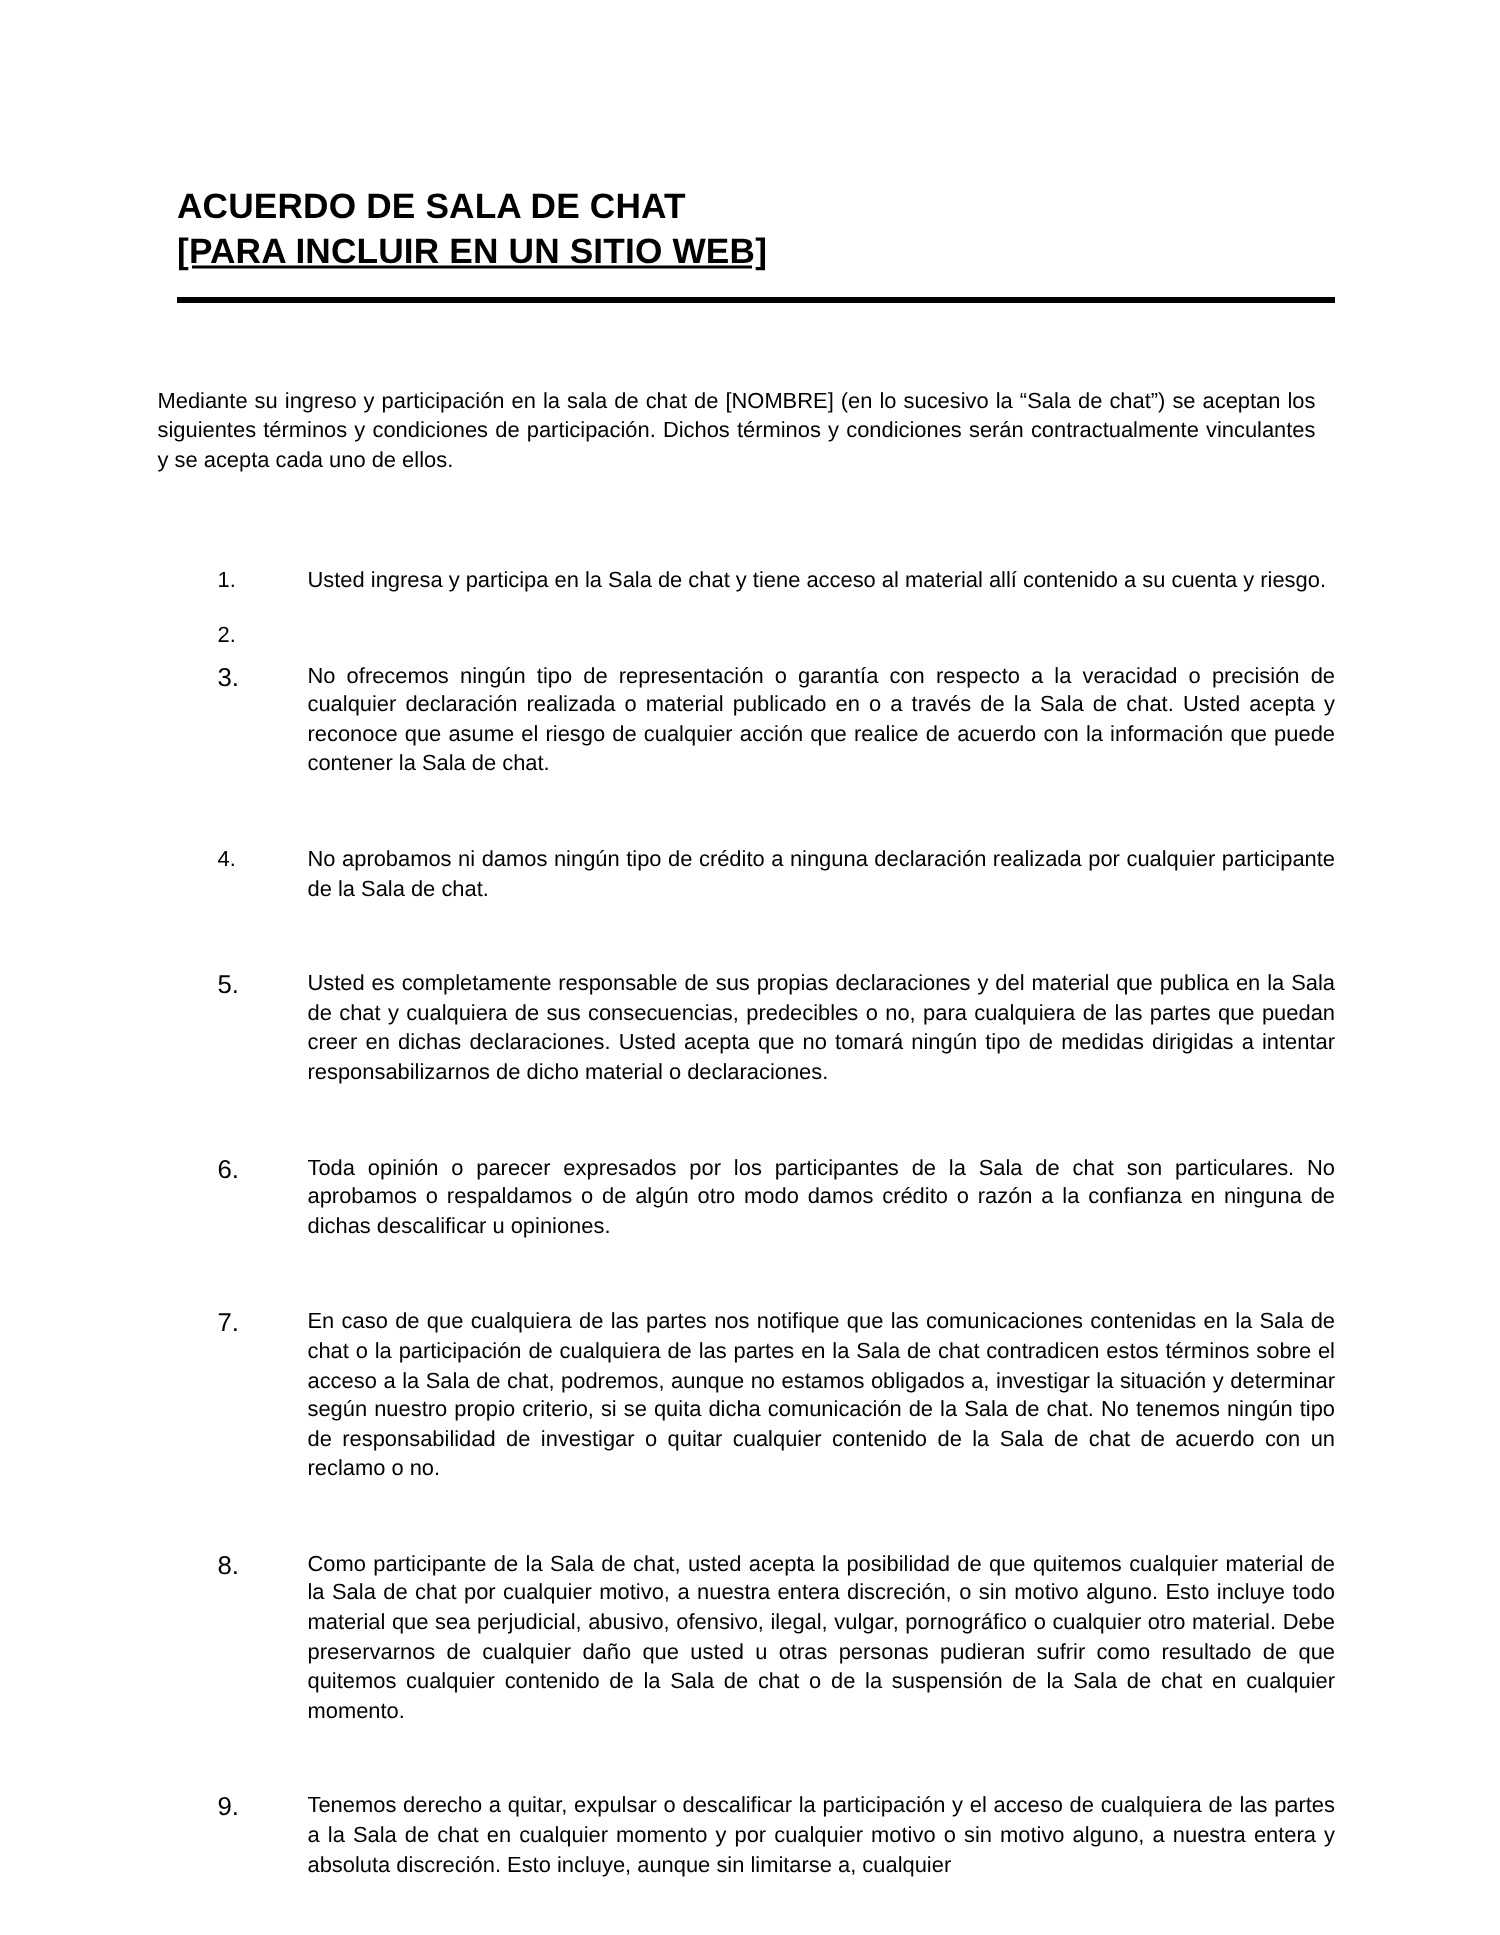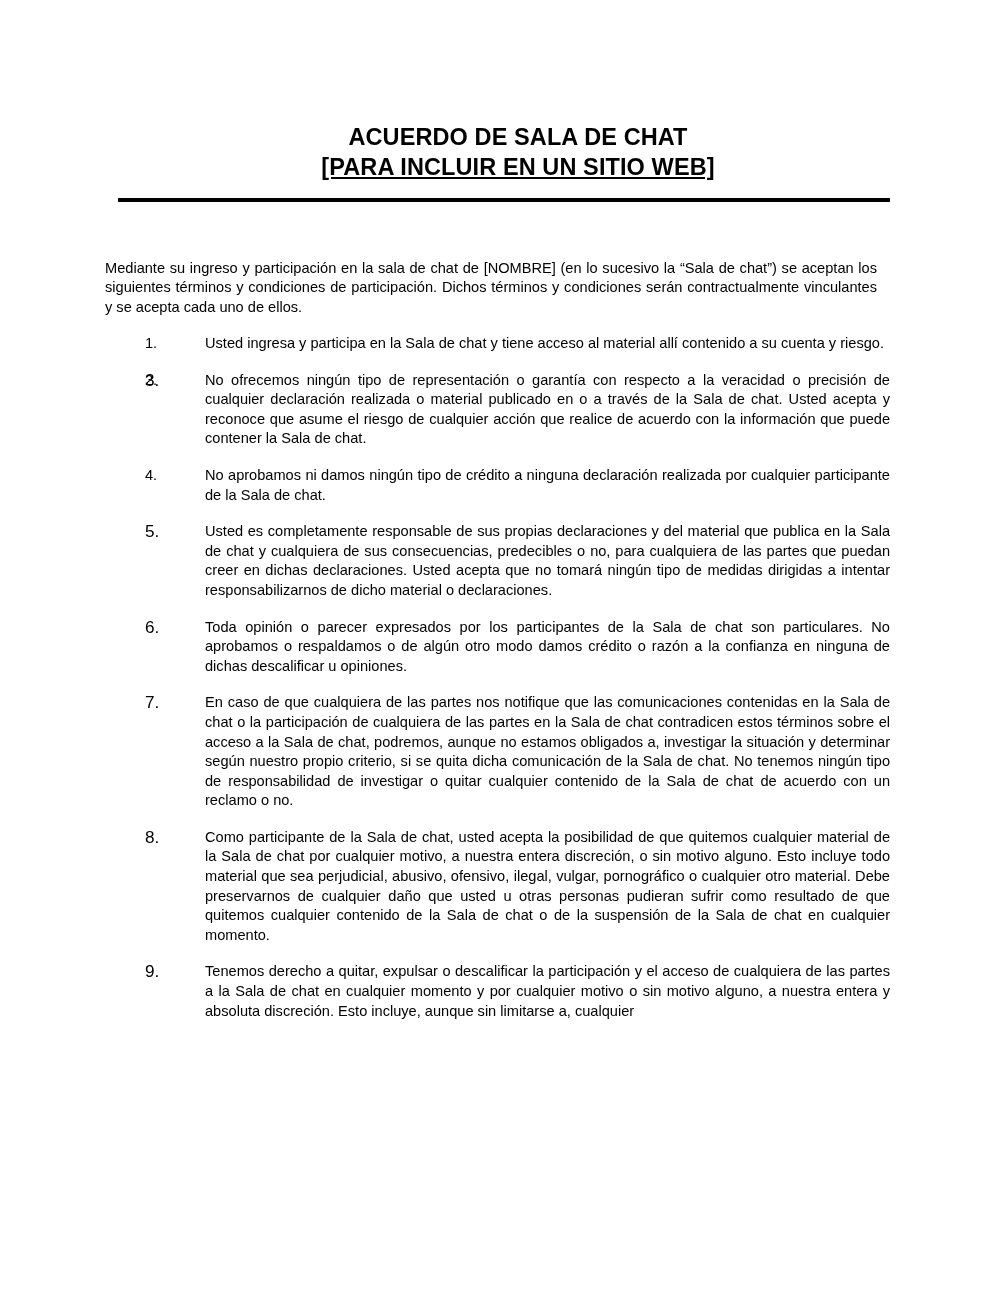--- a/index.html
+++ b/index.html
@@ -14,24 +14,24 @@
   .page {
     position: relative;
     width: 1000px;
     height: 1290px;
     background: #ffffff;
     overflow: hidden;
     box-sizing: border-box;
   }
   .doc-title {
     position: absolute;
-    left: 132px;
+    left: 118px;
     top: 122px;
     width: 772px;
-    text-align: center;
+    text-align: left;
     font-size: 23.5px;
     font-weight: bold;
     line-height: 30px;
     letter-spacing: 0.1px;
   }
   .doc-title .line2 {
     display: block;
     text-decoration: underline;
   }
   .title-rule {
@@ -75,20 +75,21 @@
     text-align: left;
   }
   .clause-num.big {
     font-size: 17.2px;
     line-height: 19.6px;
   }
   .clause-text {
     display: block;
     text-align: justify;
     text-justify: inter-word;
+    margin-top: 44px;
   }
   .clause-text.last-flush {
     text-align: justify;
   }
 </style>
 </head>
 <body>
 
 <div class="page">
 

